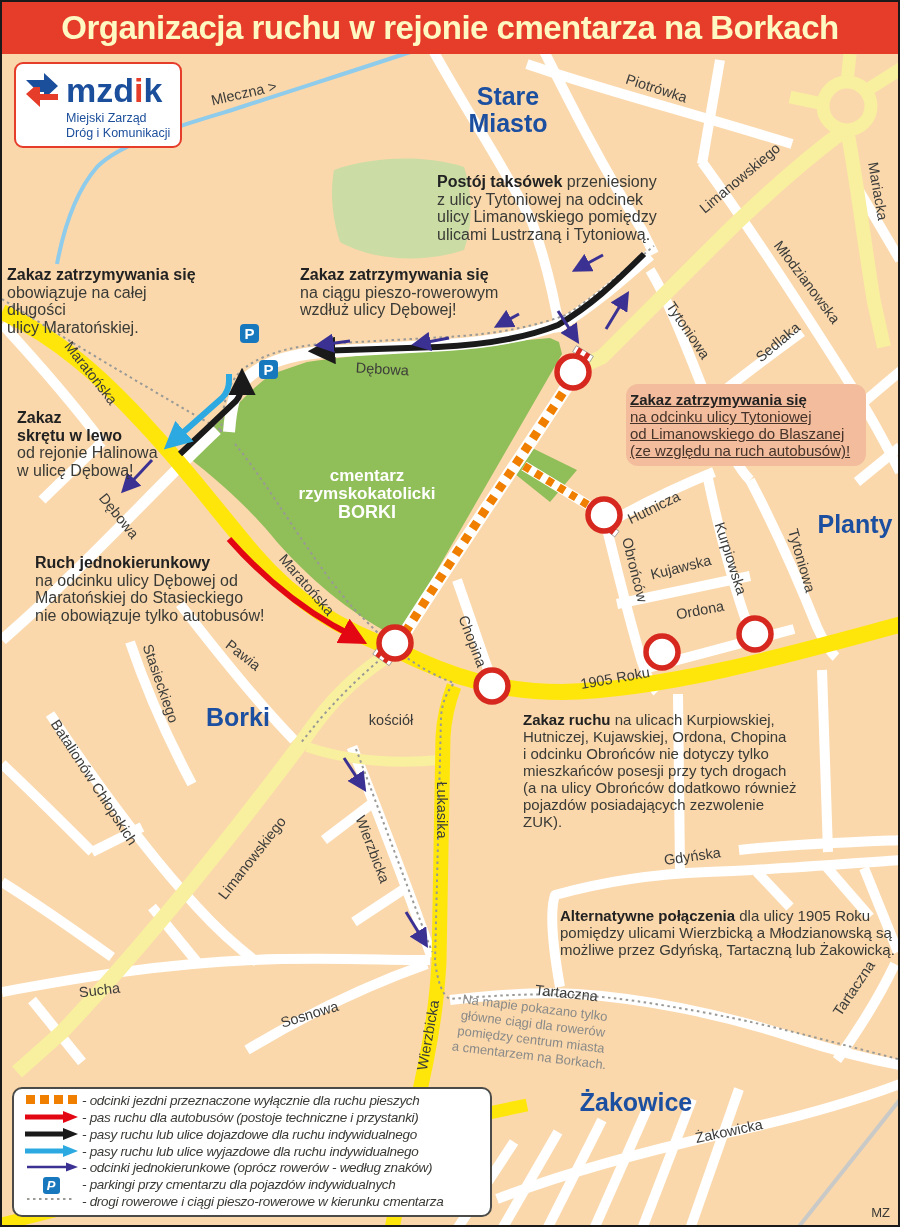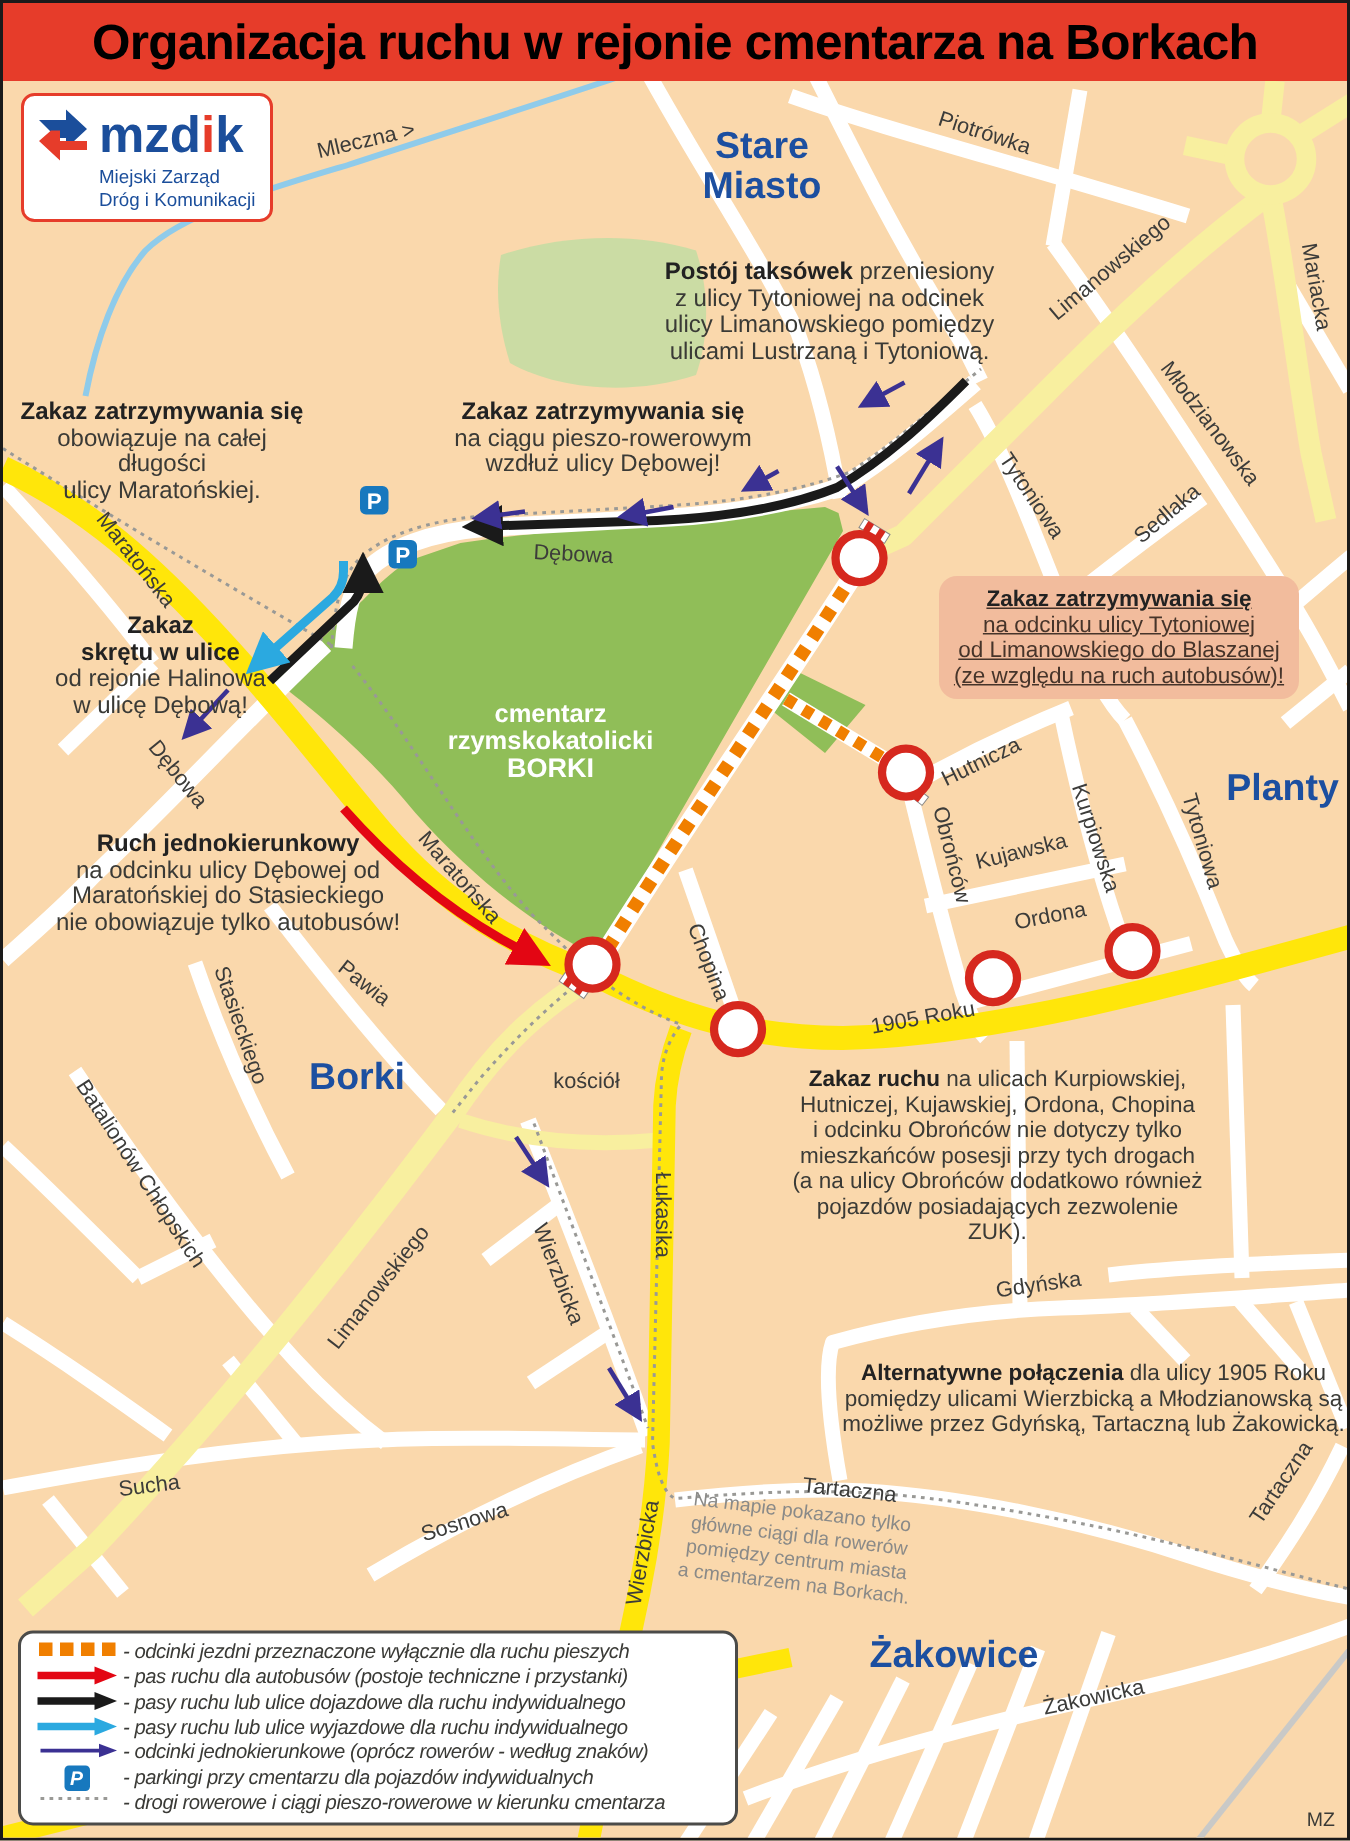--- a/index.html
+++ b/index.html
@@ -2,30 +2,30 @@
 <html lang="pl"><head>
 <meta charset="utf-8">
 <style>
   html,body{margin:0;padding:0;background:#888;}
   .stage{position:relative;width:900px;height:1227px;margin:0 auto;background:#FAD8AC;
          font-family:"Liberation Sans",sans-serif;overflow:hidden;border:2px solid #1a1a1a;box-sizing:border-box;}
   .map-svg{position:absolute;left:0;top:0;z-index:1;}
   
   .header{position:absolute;left:0;top:0;width:100%;height:52px;background:#E63C2A;z-index:6;
           display:flex;align-items:center;justify-content:center;}
-  .header h1{margin:0;color:#000000;font-size:33px;font-weight:bold;letter-spacing:-0.5px;}
+  .header h1{margin:0;color:#fef9c3;font-size:33px;font-weight:bold;letter-spacing:-0.5px;}
   
   .logo{position:absolute;left:12px;top:60px;width:168px;height:86px;background:#fff;border:2px solid #E63C2A;
         border-radius:9px;z-index:6;display:flex;flex-direction:column;justify-content:center;padding:4px 8px;box-sizing:border-box;}
   .logo-top{display:flex;align-items:center;gap:6px;}
   .logo-name{font-size:34px;font-weight:bold;color:#1B4E9B;line-height:1;}
   .logo-name .red{color:#E63C2A;}
   .logo-sub{color:#1B4E9B;font-size:12.5px;line-height:1.15;margin-top:1px;margin-left:42px;}
   
-  .ann{position:absolute;z-index:5;text-align:center;color:#3A3A36;font-size:16px;line-height:17.5px;}
+  .ann{position:absolute;z-index:5;text-align:left;color:#3A3A36;font-size:16px;line-height:17.5px;}
   .ann b{color:#222;}
   .ann.small{font-size:15px;line-height:17px;}
   .box-salmon{background:#F2BC9D;border-radius:12px;padding:7px 4px;}
   .box-salmon div{text-decoration:underline;color:#46342A;}
   .note{position:absolute;z-index:5;color:#8A8A88;font-size:13px;line-height:16px;text-align:center;
         transform:rotate(7deg);transform-origin:center;}
   
   .legend{position:absolute;left:10px;top:1085px;width:480px;height:130px;background:#fff;
           border:2.5px solid #4B4B49;border-radius:10px;z-index:7;box-sizing:border-box;
           display:flex;flex-direction:column;justify-content:center;padding:4px 6px;}
@@ -297,21 +297,21 @@
   </div>
 
   <div class="ann" style="left:298px;top:264px;width:204px;">
     <div><b>Zakaz zatrzymywania się</b></div>
     <div>na ciągu pieszo-rowerowym</div>
     <div>wzdłuż ulicy Dębowej!</div>
   </div>
 
   <div class="ann" style="left:15px;top:407px;width:180px;">
     <div><b>Zakaz</b></div>
-    <div><b>skrętu w ulice</b></div>
+    <div><b>skrętu w lewo</b></div>
     <div>od rejonie Halinowa</div>
     <div>w ulicę Dębową!</div>
   </div>
 
   <div class="ann small box-salmon" style="left:624px;top:382px;width:232px;">
     <div><b>Zakaz zatrzymywania się</b></div>
     <div>na odcinku ulicy Tytoniowej</div>
     <div>od Limanowskiego do Blaszanej</div>
     <div>(ze względu na ruch autobusów)!</div>
   </div>

